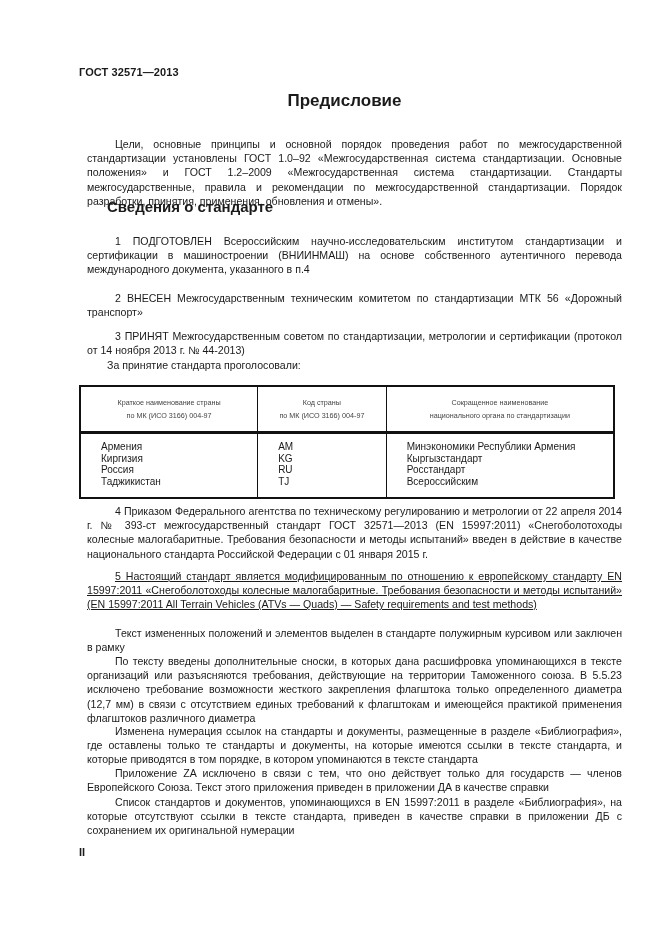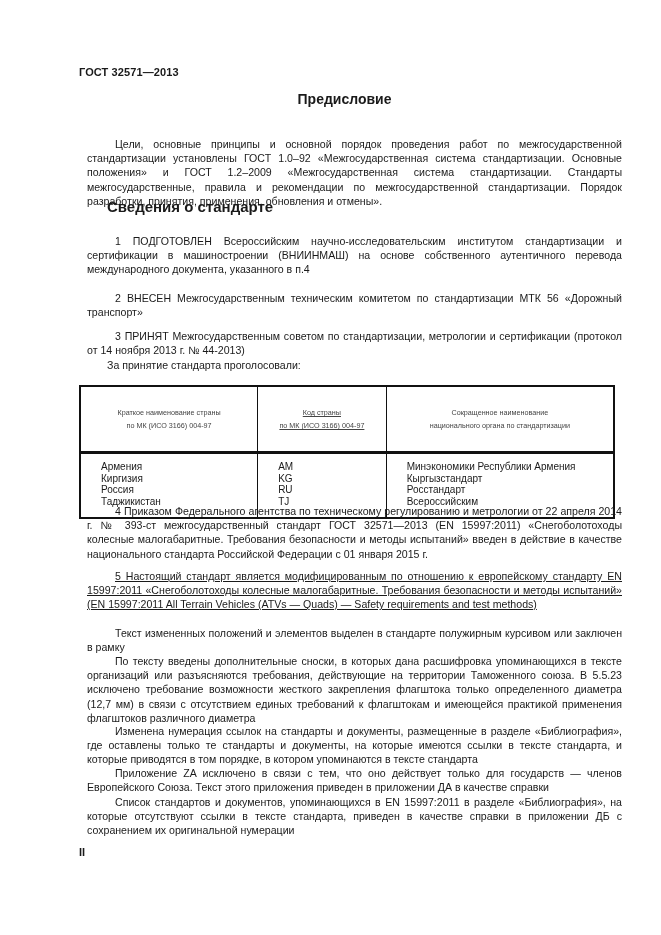--- a/index.html
+++ b/index.html
@@ -23,21 +23,21 @@
       font-weight: bold;
       letter-spacing: 0.1px;
       text-align: center;
     }
     .foreword-title {
       position: absolute;
       left: 0;
       width: 661px;
       top: 91px;
       text-align: center;
-      font-size: 14px;
+      font-size: 17px;
       font-weight: bold;
       padding-left: 28px;
       box-sizing: border-box;
     }
     .text-block {
       position: absolute;
       left: 79px;
       width: 535px;
       font-size: 10.6px;
       line-height: 14.2px;
@@ -70,36 +70,36 @@
     }
     table.vote-table th {
       font-weight: normal;
       font-size: 7.2px;
       line-height: 13px;
       color: #444;
       text-align: center;
       height: 36px;
       border-right: 1.5px solid #111;
       border-bottom: 3px solid #111;
-      padding: 14px 4px;
+      padding: 4px 4px;
     }
     table.vote-table td {
       vertical-align: top;
       font-size: 10px;
       line-height: 11.6px;
       border-right: 1.5px solid #111;
       padding: 7px 16px 6px 20px;
       height: 50px;
     }
     table.vote-table th:last-child,
     table.vote-table td:last-child {
       border-right: none;
     }
     .col1 { width: 177px; }
-    .col2 { width: 128px; text-decoration: underline; }
+    .col2 { width: 128px; }
     .col3 { width: 231px; }
     .page-number {
       position: absolute;
       left: 79px;
       top: 846px;
       font-size: 11px;
       font-weight: bold;
     }
   </style>
 </head>

